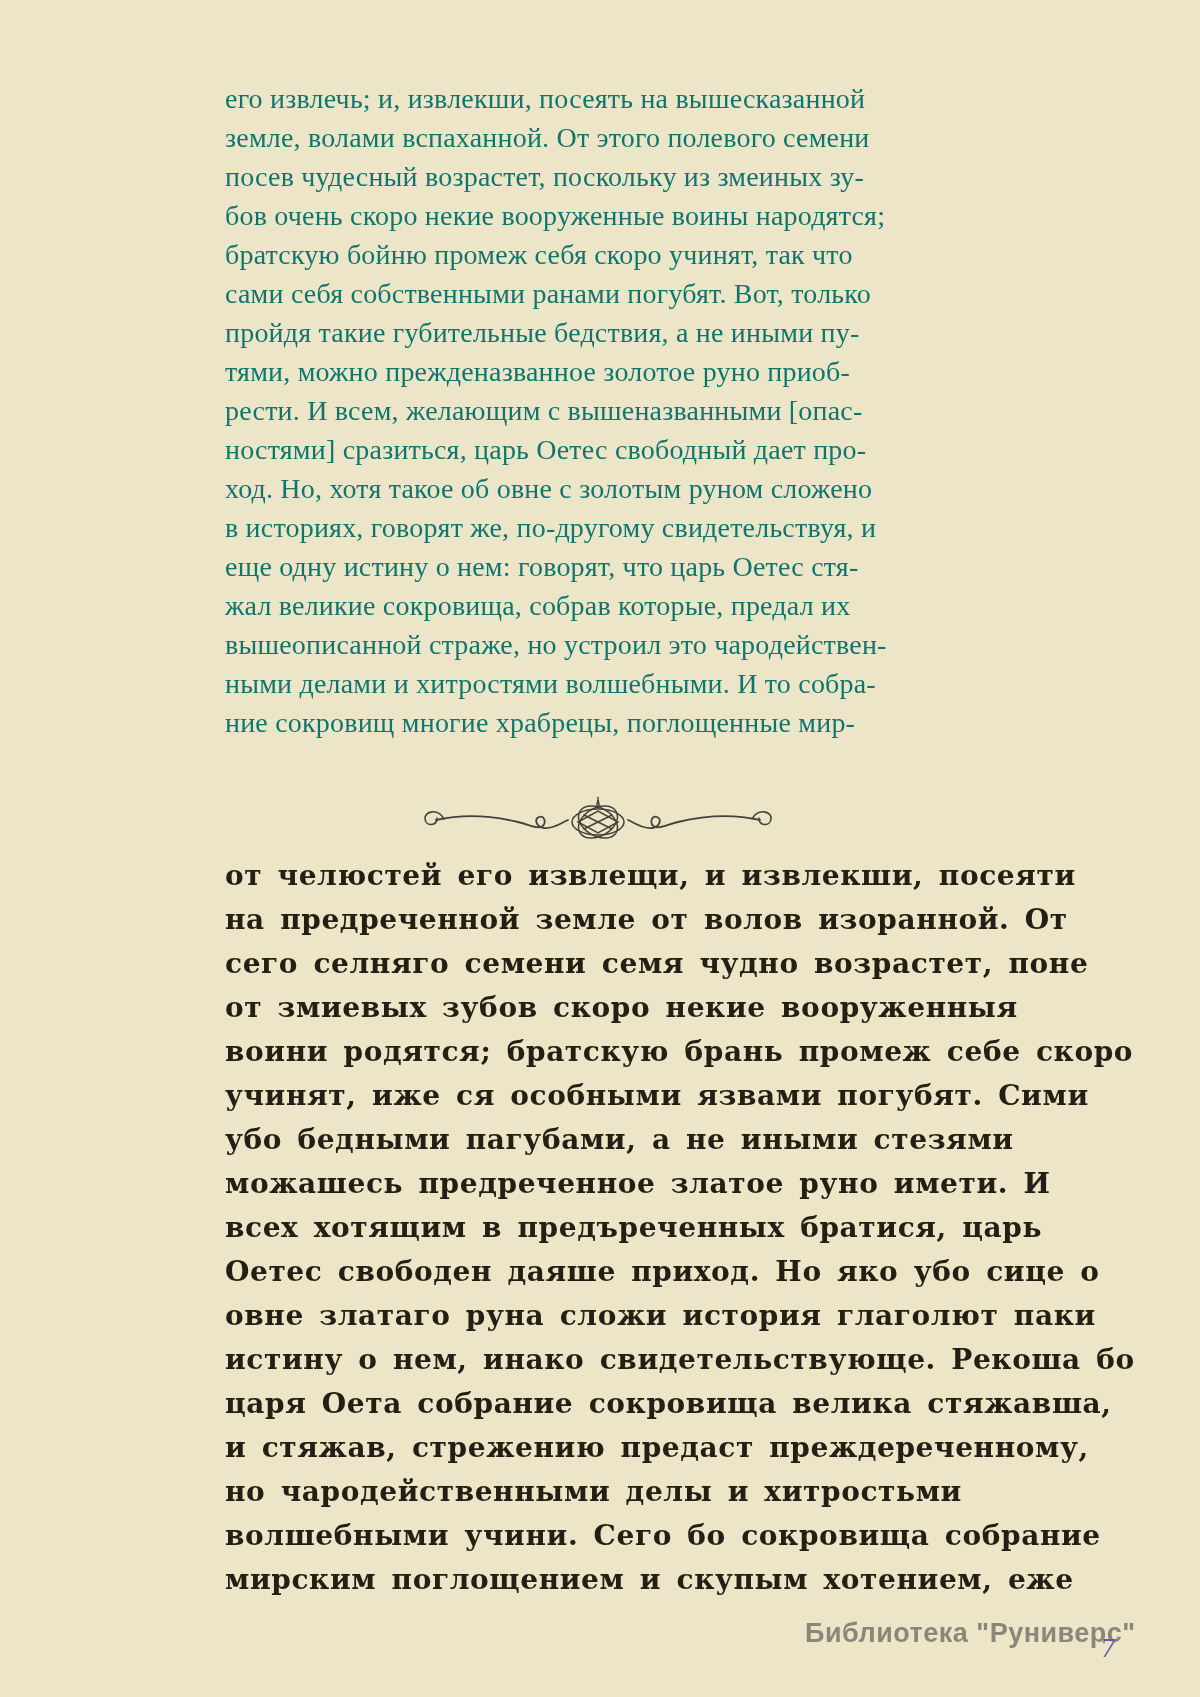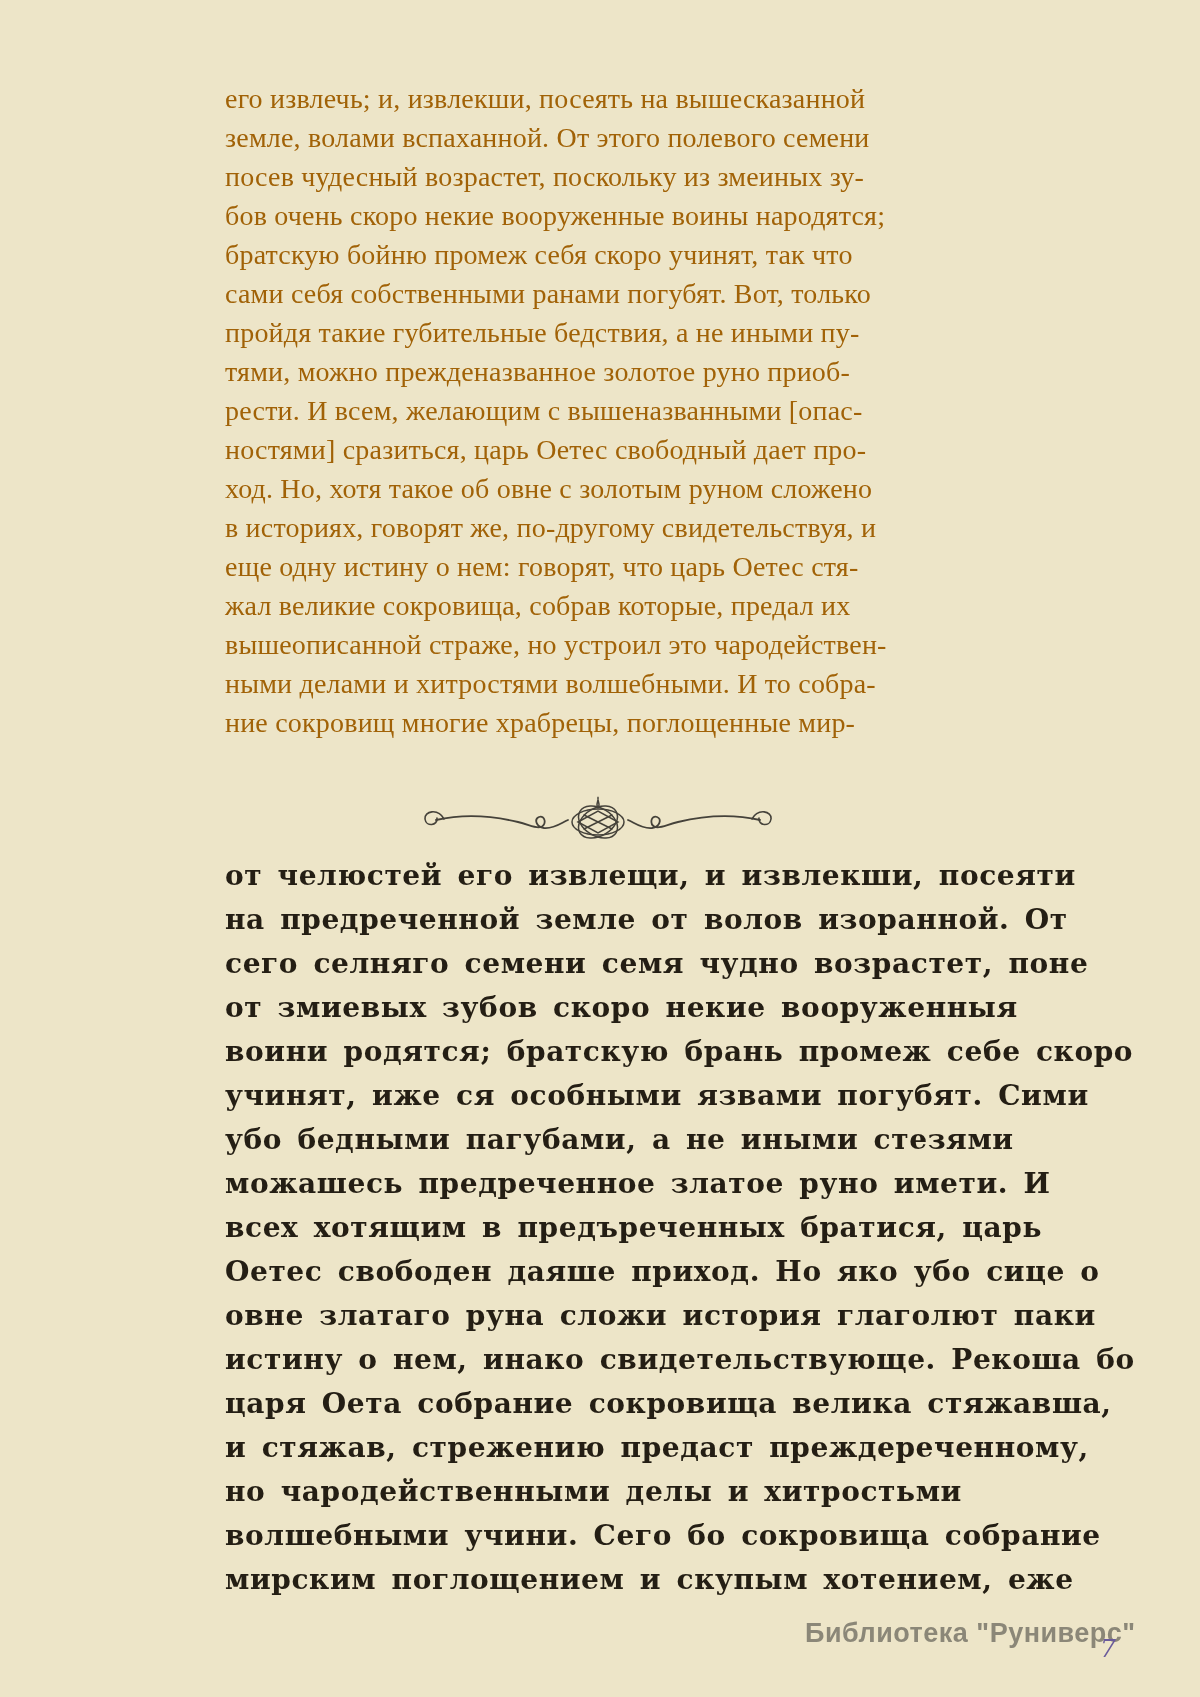--- a/index.html
+++ b/index.html
@@ -16,21 +16,21 @@
     font-family: "Liberation Serif", serif;
   }
   .modern-text {
     position: absolute;
     left: 225px;
     top: 79px;
     width: 690px;
     font-family: "Liberation Serif", serif;
     font-size: 28px;
     line-height: 39px;
-    color: #a16207;
+    color: #0f766e;
     white-space: pre-line;
     letter-spacing: 0.2px;
   }
   .divider {
     position: absolute;
     left: 418px;
     top: 796px;
     width: 360px;
     height: 48px;
   }

